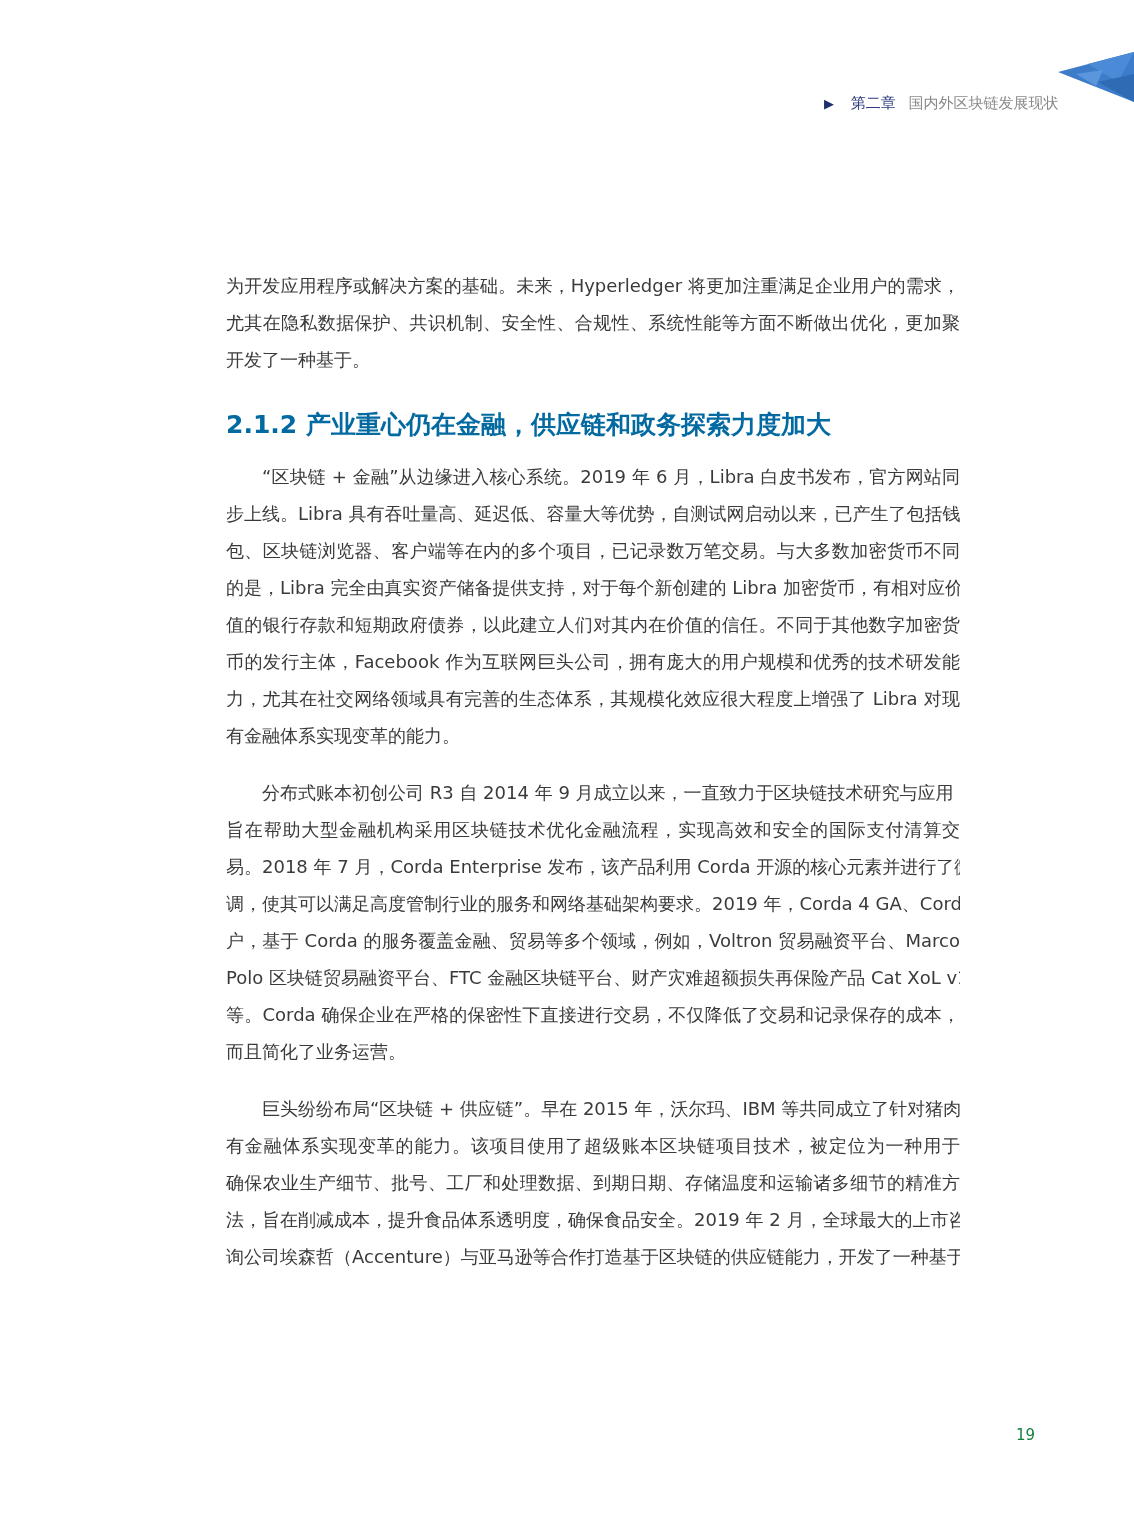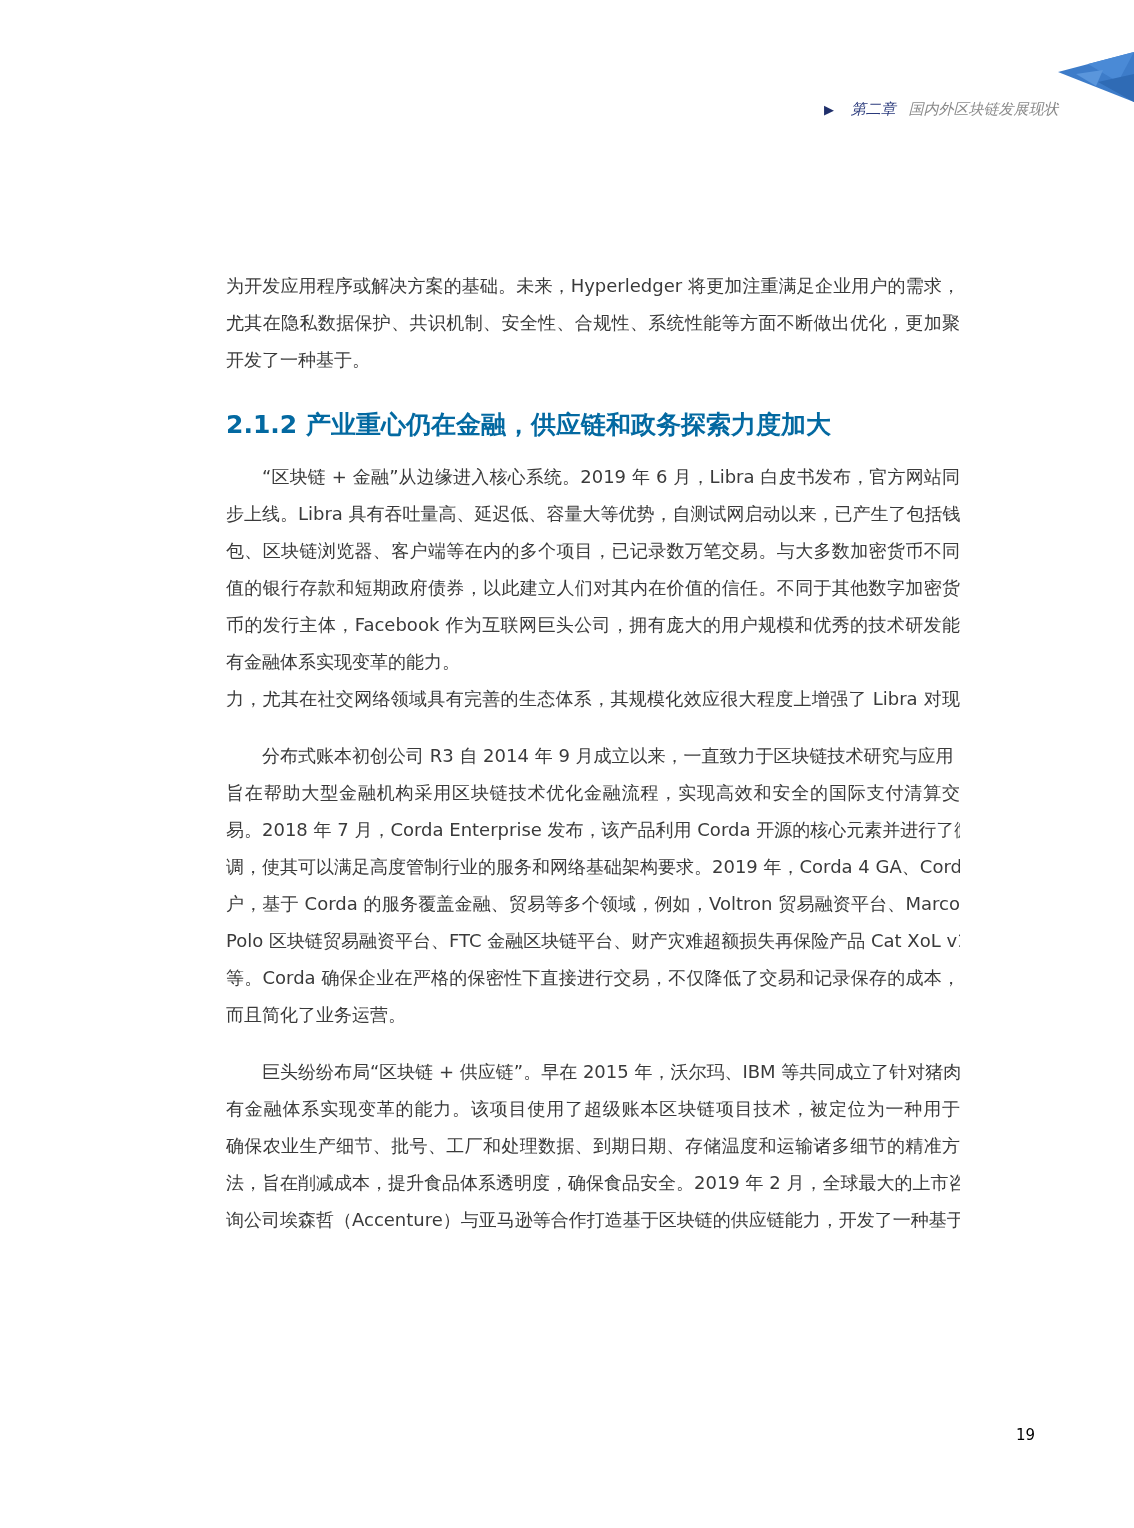--- a/index.html
+++ b/index.html
@@ -1,31 +1,31 @@
 <!DOCTYPE html>
 <html><head>
 <meta charset="utf-8">
 <style>
   html, body { margin:0; padding:0; background:#ffffff; }
   body { width:1134px; height:1528px; position:relative; overflow:hidden;
          font-family:"DejaVu Sans","Liberation Sans",sans-serif; color:#3a3a3a; }
   .corner { position:absolute; right:0; top:52px; width:76px; height:50px; }
-  .running-header { position:absolute; top:100px; left:824px; font-size:15px; white-space:nowrap;font-style:italic; }
+  .running-header { position:absolute; top:94px; left:824px; font-size:15px; white-space:nowrap; }
   .running-header .tri { color:#1f2f6b; font-size:13px; margin-right:12px; }
   .running-header .chap { color:#2a3a7c; margin-right:8px; }
   .running-header .title { color:#8a8a8a; }
   .content { position:absolute; left:226px; width:734px; top:272px; }
   .line { display:block; width:734px; height:37px; line-height:28px; font-size:18px;
           text-align:justify; text-align-last:justify; white-space:nowrap; overflow:hidden; }
   .line.last { text-align-last:left; }
   .line.indent { text-indent:36px; }
   .para { margin-bottom:20px; }
   .heading { font-size:25px; font-weight:bold; color:#0369a1; height:44px; line-height:44px;
              margin-top:6px; margin-bottom:16px; white-space:nowrap; }
-  .page-number { position:absolute; top:1426px; left:1016px; font-size:15px; color:#000000; }
+  .page-number { position:absolute; top:1426px; left:1016px; font-size:15px; color:#15803d; }
 </style>
 </head>
 <body>
 
 <svg class="corner" viewBox="0 0 76 50">
   <polygon points="0,20 76,0 76,50" fill="#3d7cc9"></polygon>
   <polygon points="30,12 76,0 60,30" fill="#4a8ad6"></polygon>
   <polygon points="40,30 76,50 76,22" fill="#2f6bb5"></polygon>
   <polygon points="18,22 45,18 38,34" fill="#5a96dc"></polygon>
 </svg>
@@ -42,24 +42,25 @@
     <span class="line">尤其在隐私数据保护、共识机制、安全性、合规性、系统性能等方面不断做出优化，更加聚</span>
     <span class="line last">开发了一种基于。</span>
   </div>
 
   <div class="heading">2.1.2  产业重心仍在金融，供应链和政务探索力度加大</div>
 
   <div class="para">
     <span class="line indent">“区块链 + 金融”从边缘进入核心系统。2019 年 6 月，Libra 白皮书发布，官方网站同</span>
     <span class="line">步上线。Libra 具有吞吐量高、延迟低、容量大等优势，自测试网启动以来，已产生了包括钱</span>
     <span class="line">包、区块链浏览器、客户端等在内的多个项目，已记录数万笔交易。与大多数加密货币不同</span>
+    <span class="line">的是，Libra 完全由真实资产储备提供支持，对于每个新创建的 Libra 加密货币，有相对应价</span>
     <span class="line">值的银行存款和短期政府债券，以此建立人们对其内在价值的信任。不同于其他数字加密货</span>
     <span class="line">币的发行主体，Facebook 作为互联网巨头公司，拥有庞大的用户规模和优秀的技术研发能</span>
+    <span class="line">力，尤其在社交网络领域具有完善的生态体系，其规模化效应很大程度上增强了 Libra 对现</span>
     <span class="line last">有金融体系实现变革的能力。</span>
-    <span class="line">力，尤其在社交网络领域具有完善的生态体系，其规模化效应很大程度上增强了 Libra 对现</span>
   </div>
 
   <div class="para">
     <span class="line indent">分布式账本初创公司 R3 自 2014 年 9 月成立以来，一直致力于区块链技术研究与应用，</span>
     <span class="line">旨在帮助大型金融机构采用区块链技术优化金融流程，实现高效和安全的国际支付清算交</span>
     <span class="line">易。2018 年 7 月，Corda Enterprise 发布，该产品利用 Corda 开源的核心元素并进行了微</span>
     <span class="line">调，使其可以满足高度管制行业的服务和网络基础架构要求。2019 年，Corda 4 GA、Corda</span>
     <span class="line">户，基于 Corda 的服务覆盖金融、贸易等多个领域，例如，Voltron 贸易融资平台、Marco</span>
     <span class="line">Polo 区块链贸易融资平台、FTC 金融区块链平台、财产灾难超额损失再保险产品 Cat XoL v1.0</span>
     <span class="line">等。Corda 确保企业在严格的保密性下直接进行交易，不仅降低了交易和记录保存的成本，</span>

